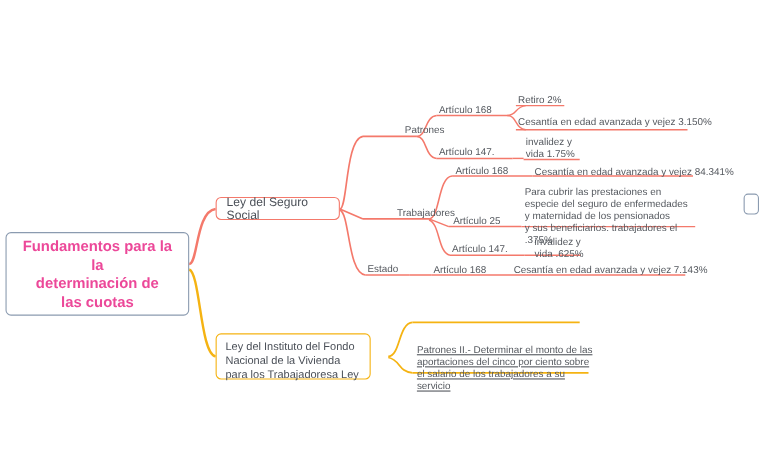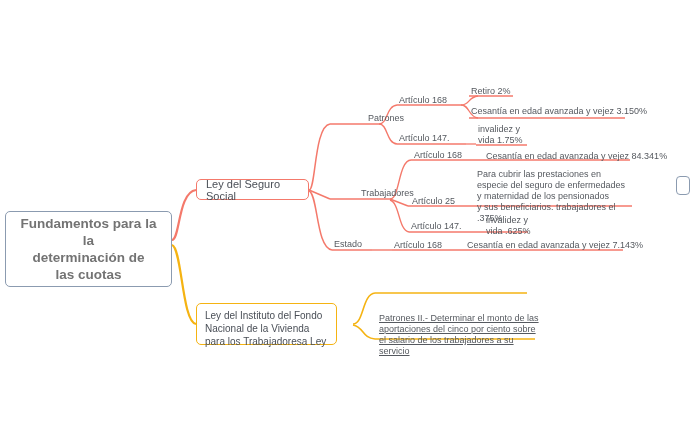--- a/index.html
+++ b/index.html
@@ -19,21 +19,21 @@
   .root{
     left:5px;top:211px;width:167px;height:76px;
     border:1px solid #8b9bb0;
     border-radius:5px;
     background:#ffffff;
     display:flex;align-items:center;justify-content:center;
     text-align:center;
     font-weight:bold;
     font-size:13.5px;
     line-height:17px;
-    color:#737373;
+    color:#ec4899;
     padding:2px 6px;
   }
 
   
   .branchbox{
     border:1.6px solid #f4796b;
     border-radius:5px;
     background:#ffffff;
     color:#4a4f57;
     font-size:11px;

